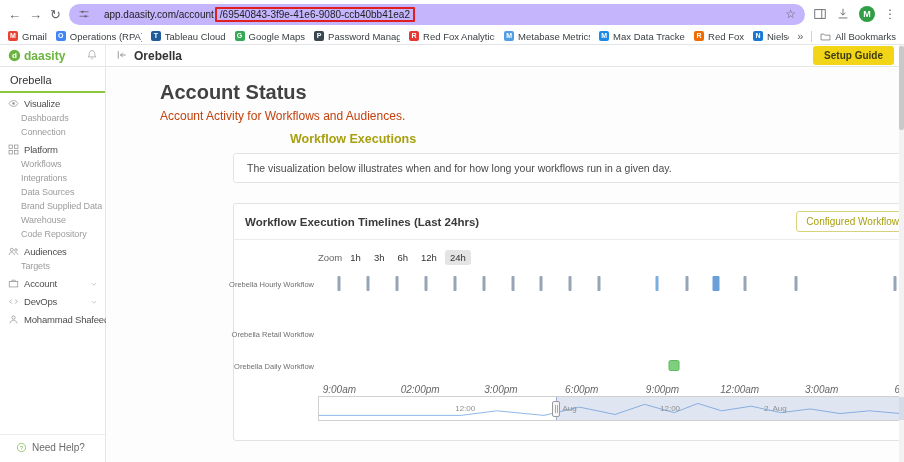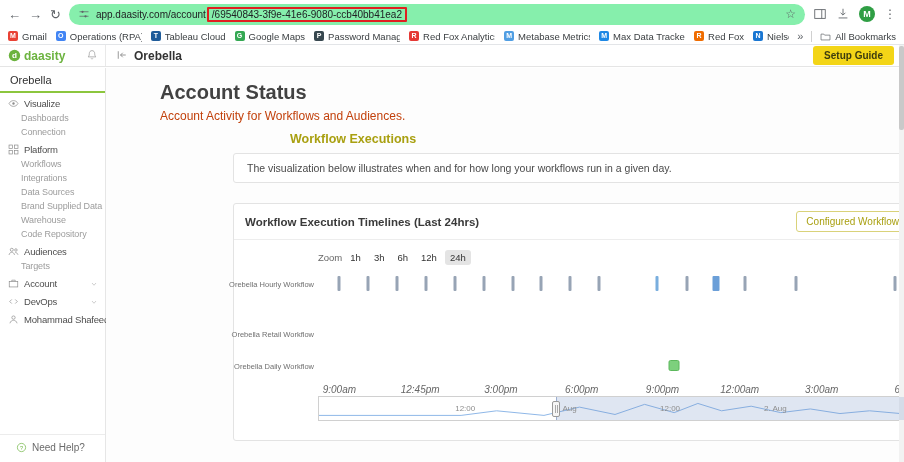--- a/index.html
+++ b/index.html
@@ -3,21 +3,21 @@
 <meta charset="utf-8">
 <style>
   * { box-sizing: border-box; margin: 0; padding: 0; }
   html,body { background:#fff; }
   body { width:904px; height:462px; font-family:"Liberation Sans", sans-serif; overflow:hidden; }
   .screen { position:relative; width:904px; height:462px; background:#fff; overflow:hidden; }
 
   
   .toolbar { display:flex; align-items:center; height:28px; padding:0 8px; gap:8px; background:#fff; }
   .nav-ic { font-size:13px; color:#5f6368; cursor:pointer; line-height:1; }
-  .omnibox { flex:1; display:flex; align-items:center; gap:6px; height:21px; border-radius:11px; background:#86efac; padding:0 9px; min-width:0; }
+  .omnibox { flex:1; display:flex; align-items:center; gap:14px; height:21px; border-radius:11px; background:#c4b5fd; padding:0 9px; min-width:0; }
   .omnibox svg { width:12px; height:12px; flex:0 0 auto; }
   .url { font-size:10px; color:#202124; white-space:nowrap; overflow:hidden; display:flex; align-items:center; }
   .url-hl { display:inline-block; border:2px solid #e02020; border-radius:1px; padding:0 3px; margin-left:1px; }
   .star { margin-left:auto; color:#5f6368; font-size:12px; cursor:pointer; }
   .tool-right { display:flex; align-items:center; gap:9px; }
   .tool-right svg { width:14px; height:14px; cursor:pointer; }
   .avatar { width:16px; height:16px; border-radius:50%; background:#2f9e44; color:#fff; font-size:9px; font-weight:bold; display:flex; align-items:center; justify-content:center; cursor:pointer; }
   .kebab { font-size:12px; color:#5f6368; cursor:pointer; }
 
   
@@ -356,21 +356,21 @@
               <div class="tick" style="left: 42.5%;"></div>
               <div class="tick" style="left: 47.3%;"></div>
               <div class="tick blue" style="left: 57%;"></div>
               <div class="tick" style="left: 62.2%;"></div>
               <div class="tick blue-wide" style="left: 67%;"></div>
               <div class="tick" style="left: 71.9%;"></div>
               <div class="tick" style="left: 80.5%;"></div>
               <div class="tick" style="left: 97.1%;"></div>
               <div class="block" style="left: 60%;"></div>
               <div class="ax-label" style="left: 3.6%;">9:00am</div>
-              <div class="ax-label" style="left: 17.2%;">12:45pm</div>
+              <div class="ax-label" style="left: 17.2%;">02:00pm</div>
               <div class="ax-label" style="left: 30.8%;">3:00pm</div>
               <div class="ax-label" style="left: 44.4%;">6:00pm</div>
               <div class="ax-label" style="left: 58%;">9:00pm</div>
               <div class="ax-label" style="left: 71%;">12:00am</div>
               <div class="ax-label" style="left: 84.8%;">3:00am</div>
               <div class="ax-label" style="left: 97.5%; padding-left: 28px;">6:00am</div>
               <div class="navigator">
                 <svg class="nav-line" viewBox="0 0 100 25" preserveAspectRatio="none">
                   <polyline points="0,20 24,20 30,15 38,20 44,11 50,19 55,8 60,17 64,7 68,15 73,10 78,17 83,13 88,18 93,15 100,19" fill="none" stroke="#8fb8e8" stroke-width="1" vector-effect="non-scaling-stroke"></polyline>
                 </svg>

